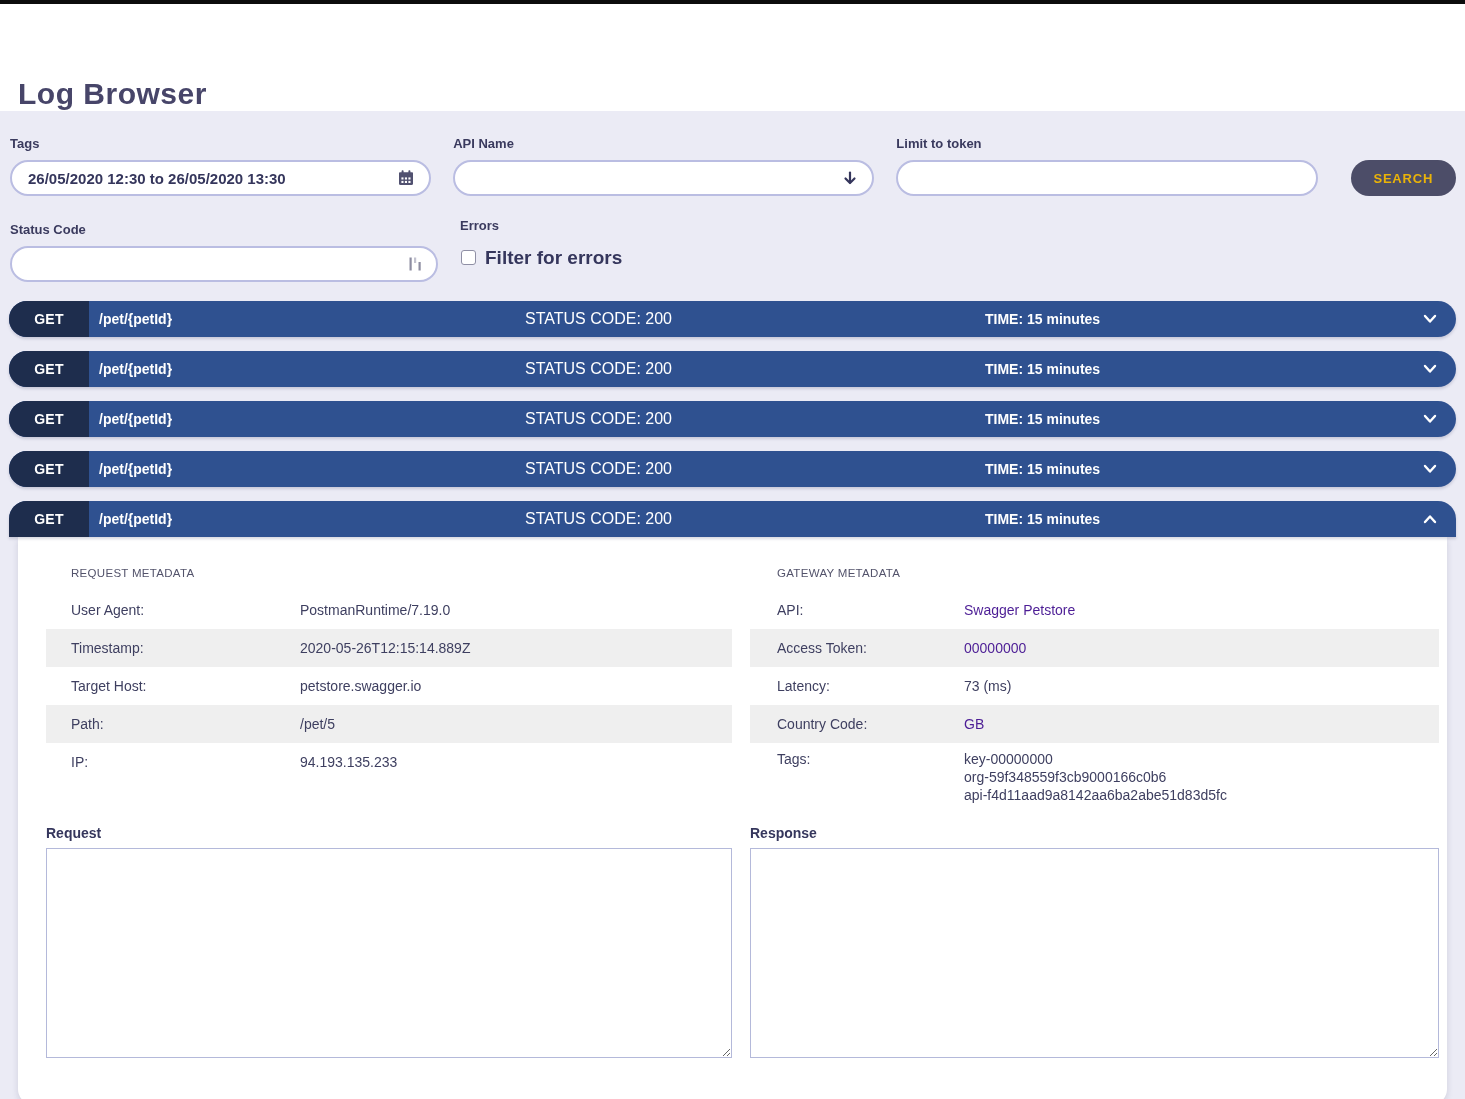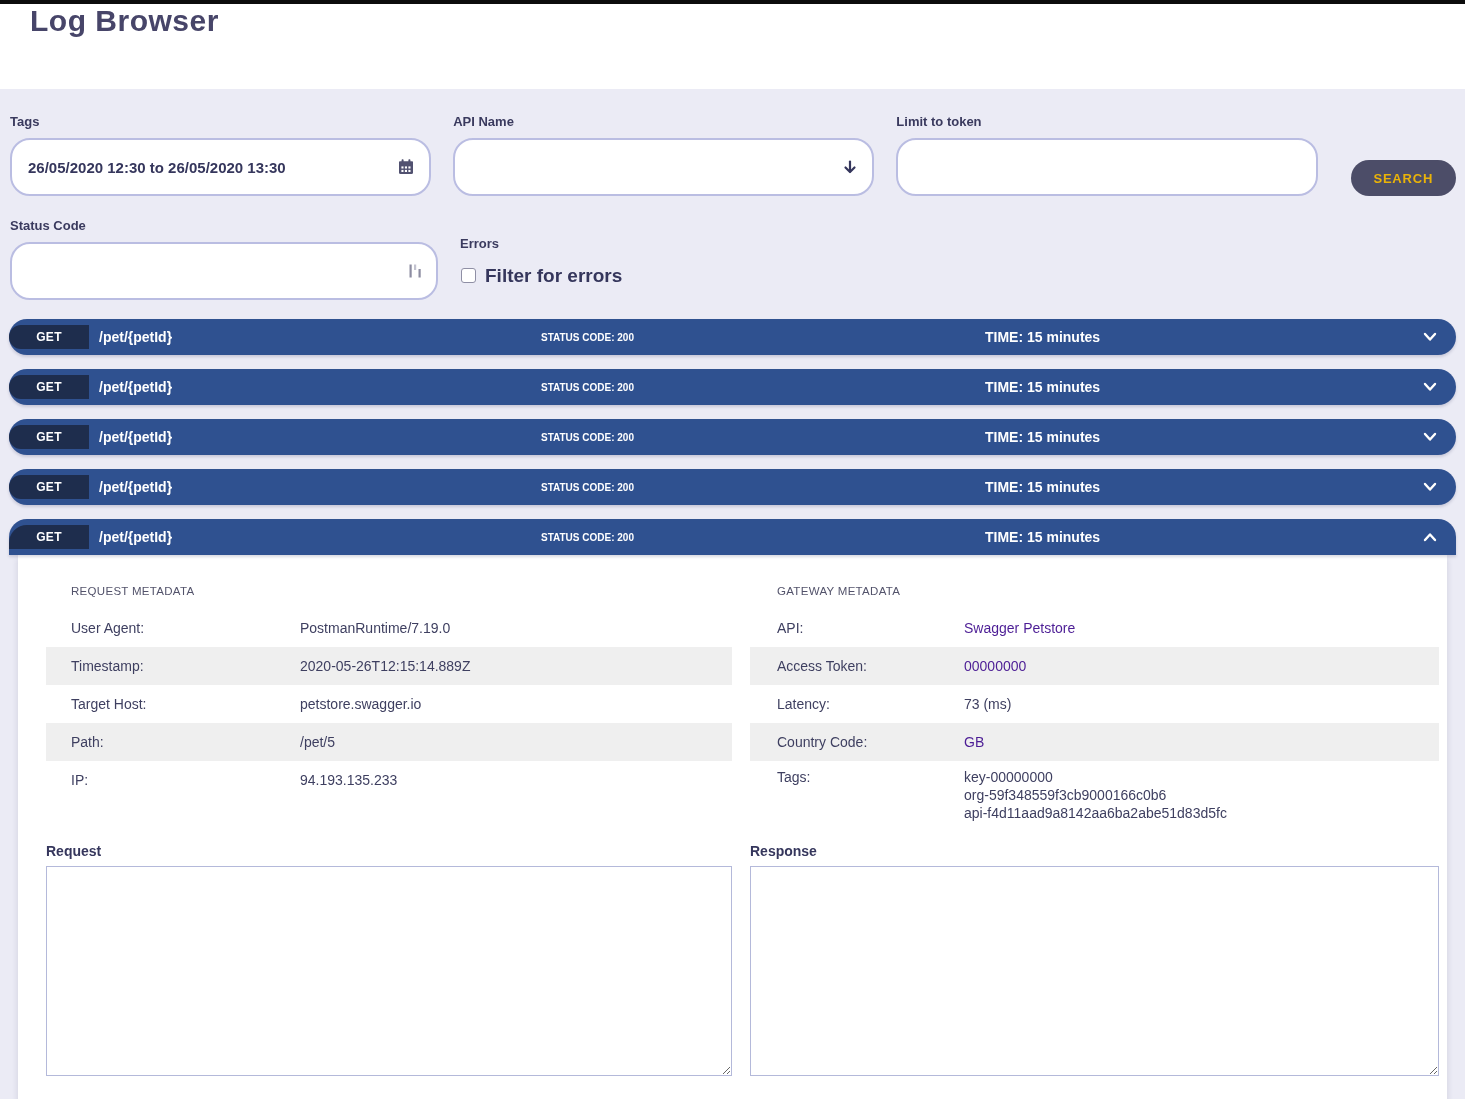--- a/index.html
+++ b/index.html
@@ -4,31 +4,31 @@
 <style>
   * { box-sizing: border-box; }
   html,body { margin:0; padding:0; }
   body {
     width:1465px; height:1099px; overflow:hidden;
     background:#ebebf5;
     font-family:"Liberation Sans", sans-serif;
     color:#3e3f60;
   }
   .topbar { height:4px; background:#0c0c0c; }
-  .header { background:#ffffff; height:85px; display:flex; align-items:flex-start; padding-left:30px; }
+  .header { background:#ffffff; height:107px; display:flex; align-items:flex-end; padding-left:18px; }
   .page-title { font-size:30px; font-weight:bold; color:#474569; letter-spacing:0.5px; }
 
   
   .filters { padding:25px 9px 0 10px; }
   .filter-row { display:flex; align-items:flex-end; }
   .filter-row.second { margin-top:22px; }
   .field { width:428px; margin-right:22px; }
   .field-label { font-size:13px; font-weight:bold; color:#3a3a5e; margin-bottom:9px; }
   .input-pill {
-    height:58px; background:#fff; border:2px solid #babde2; border-radius:20px;
+    height:36px; background:#fff; border:2px solid #babde2; border-radius:20px;
     display:flex; align-items:center; padding:0 14px 0 16px;justify-content:center;
   }
   .input-pill input {
     flex:1; min-width:0; border:none; outline:none; background:transparent;
     font-family:inherit; font-size:15px; font-weight:bold; color:#35365c; padding:0;
   }
   .pill-icon { flex:0 0 auto; margin-left:8px; display:flex; align-items:center; }
   .search-btn {
     width:107px; height:36px; margin-left:11px; border:none; cursor:pointer;
     background:#4c4d68; color:#eab308; border-radius:20px;
@@ -45,28 +45,28 @@
   
   .log-rows { padding:0 9px; margin-top:19px; }
   .log-row {
     position:relative; height:36px; margin-bottom:14px;
     background:#2f5190; border-radius:18px; color:#fff;
     display:flex; align-items:center; cursor:pointer;
     box-shadow:0 2px 3px rgba(45,45,90,0.18);
   }
   .log-row.expanded { border-radius:18px 18px 0 0; margin-bottom:0; }
   .method-badge {
-    width:80px; height:24px; flex:0 0 auto;
+    width:80px; height:36px; flex:0 0 auto;
     background:#1e2d4d; border-radius:18px 0 0 18px;
     display:flex; align-items:center; justify-content:center;
-    font-size:12px; font-weight:bold; letter-spacing:0.3px;
+    font-size:14px; font-weight:bold; letter-spacing:0.3px;
   }
   .log-row.expanded .method-badge { border-radius:18px 0 0 0; }
   .row-path { margin-left:10px; font-size:14px; font-weight:bold; }
-  .row-status { position:absolute; left:532px; font-size:10px; font-weight:bold; }
+  .row-status { position:absolute; left:516px; font-size:16px; font-weight:normal; }
   .row-time   { position:absolute; left:976px; font-size:14px; font-weight:bold; }
   .row-chevron { position:absolute; right:18px; top:11px; width:16px; height:14px; }
 
   
   .detail-panel {
     margin:0 9px; background:#fff; border-radius:0 0 16px 16px;
     padding:28px 26px 47px 28px;
     box-shadow:0 3px 6px rgba(45,45,90,0.15);
   }
   .detail-grid { display:grid; grid-template-columns:686px 689px; column-gap:18px; }

